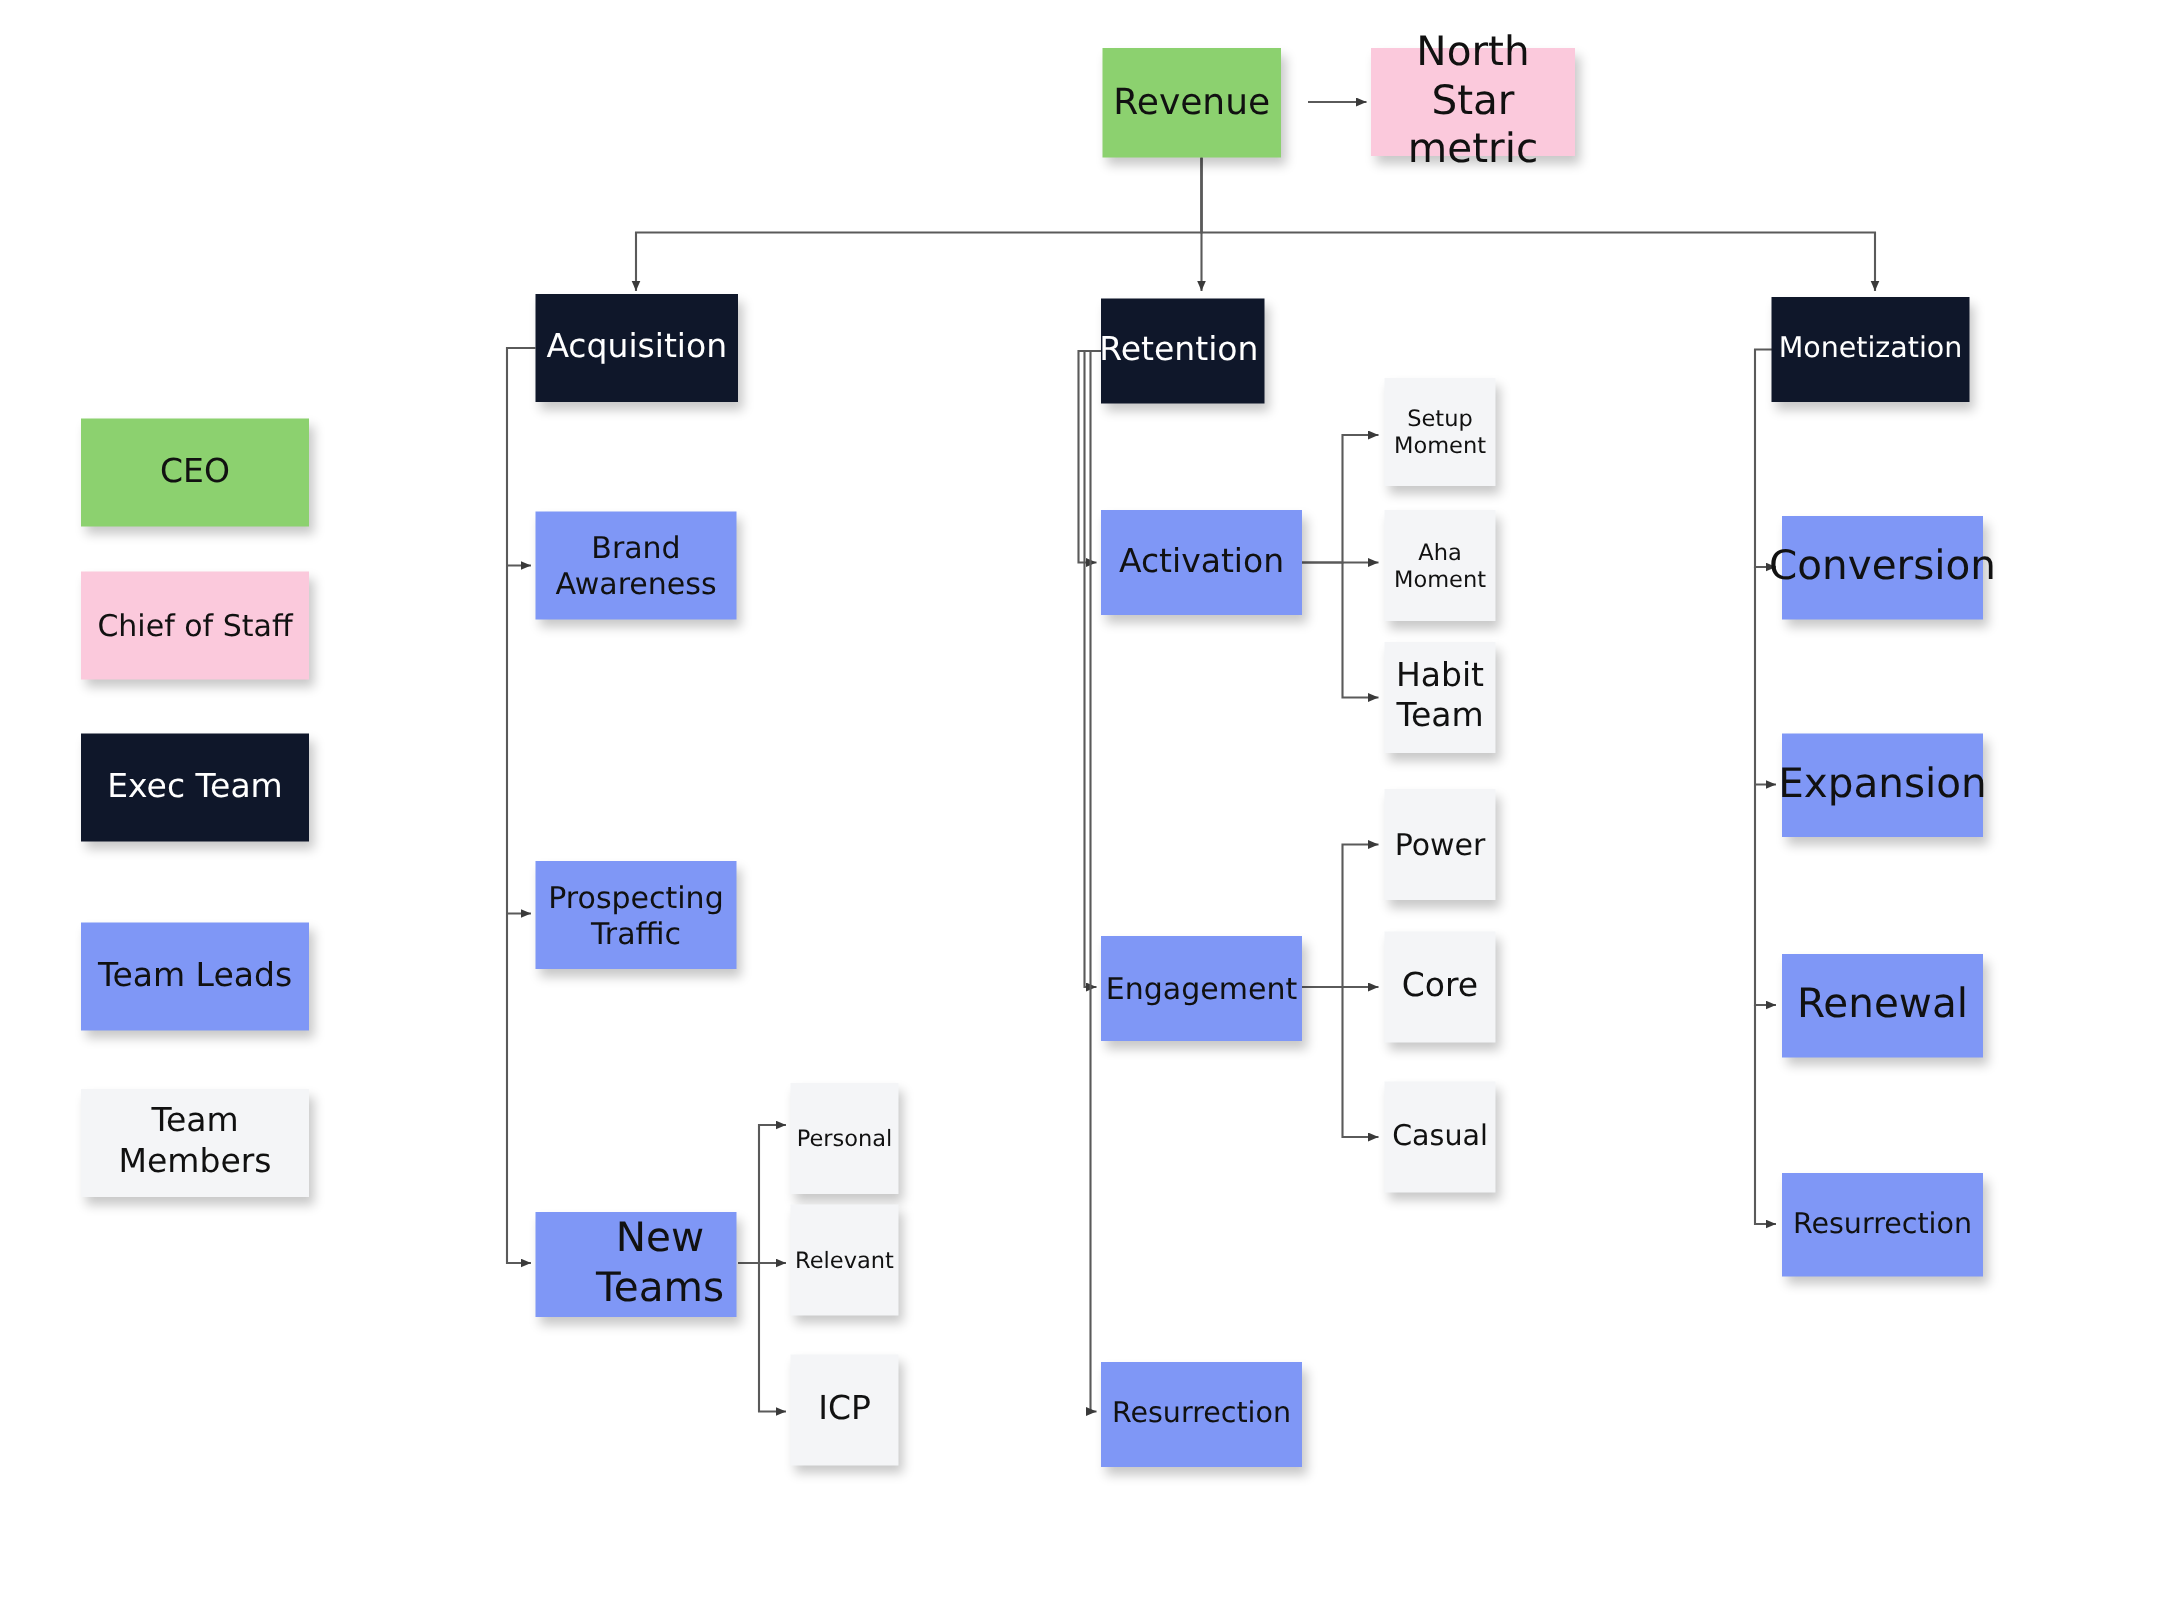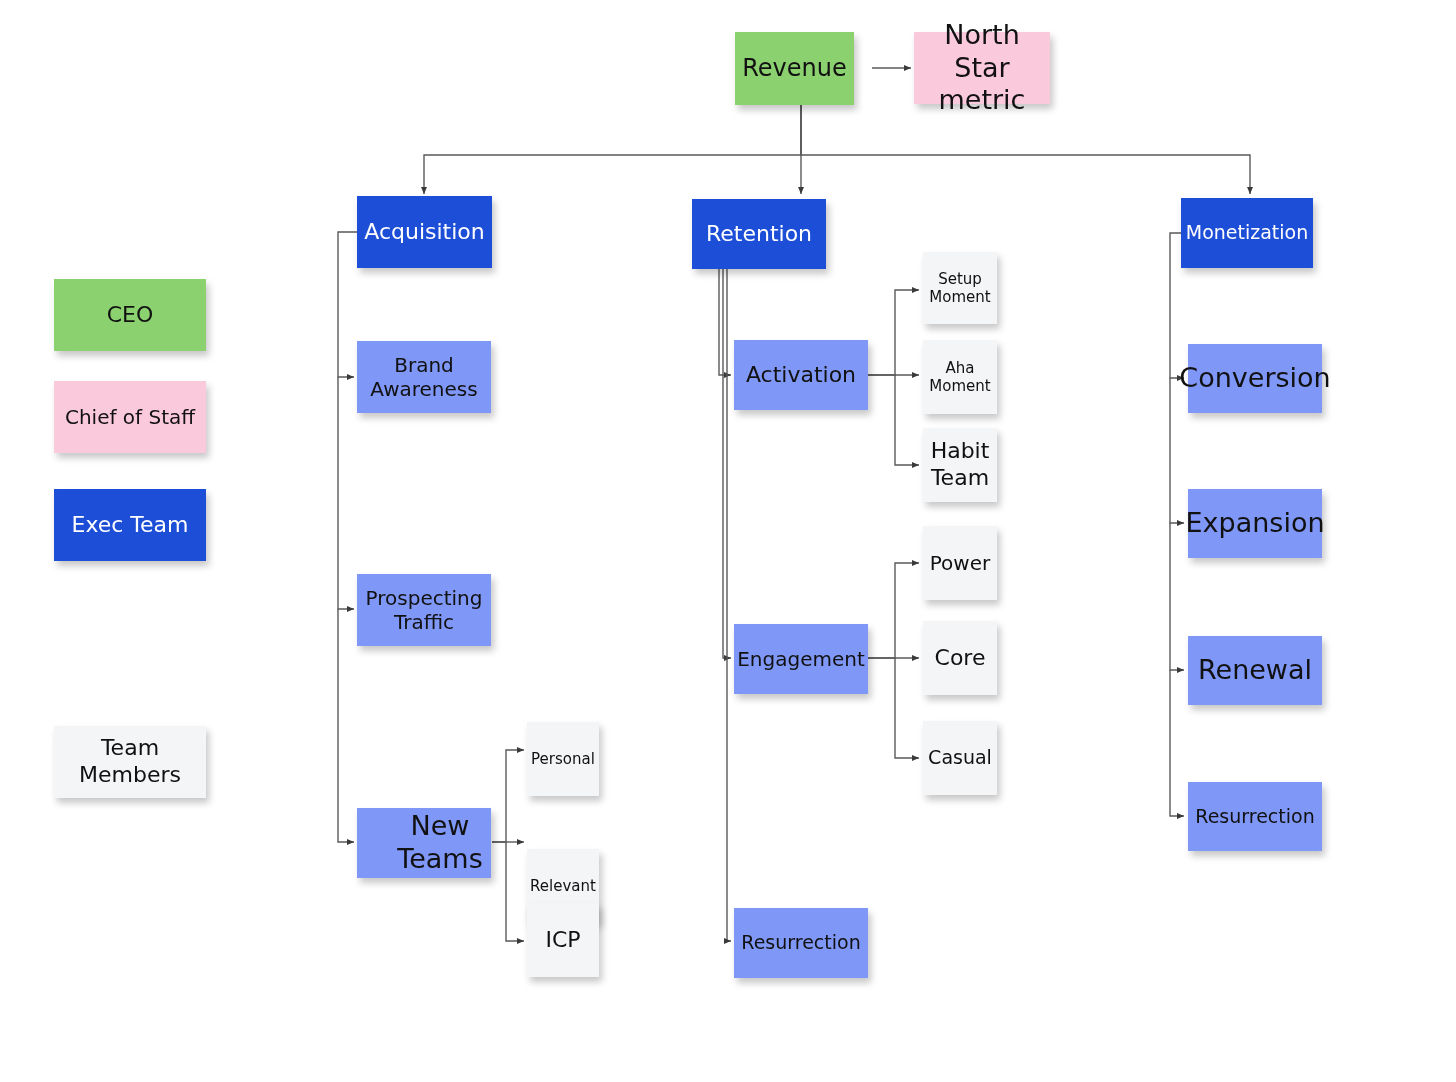--- a/index.html
+++ b/index.html
@@ -32,21 +32,21 @@
     align-items: center;
     justify-content: center;
     text-align: center;
     line-height: 1.22;
     color: #111111;
     padding: 2px 4px;
     box-shadow: 3px 5px 7px rgba(0,0,0,0.22);
   }
   .node-green  { background: #8CD16F; }
   .node-pink   { background: #FBC9DC; }
-  .node-black  { background: #1d4ed8; color: #FFFFFF; }
+  .node-black  { background: #0f172a; color: #FFFFFF; }
   .node-blue   { background: #7F97F6; }
   .node-white  { background: #F4F5F7; }
 
   .fs-24 { font-size: 24px; }
   .fs-22 { font-size: 22px; }
   .fs-21 { font-size: 27px; }
   .fs-20 { font-size: 20px; }
   .fs-19 { font-size: 19px; }
   .fs-15 { font-size: 15px; }
 </style>
@@ -98,55 +98,58 @@
 
   <div class="node node-green fs-22" style="left:54px; top:279px; width:152px; height:72px;">
     <span>CEO</span>
   </div>
   <div class="node node-pink fs-20" style="left:54px; top:381px; width:152px; height:72px;">
     <span>Chief of Staff</span>
   </div>
   <div class="node node-black fs-22" style="left:54px; top:489px; width:152px; height:72px;">
     <span>Exec Team</span>
   </div>
+  <div class="node node-blue fs-22" style="left:54px; top:615px; width:152px; height:72px;">
+    <span>Team Leads</span>
+  </div>
   <div class="node node-white fs-22" style="left:54px; top:726px; width:152px; height:72px;">
     <span>Team Members</span>
   </div>
 
   <div class="node node-green fs-24" style="left:735px; top:32px; width:119px; height:73px;">
     <span>Revenue</span>
   </div>
   <div class="node node-pink fs-21" style="left:914px; top:32px; width:136px; height:72px;">
     <span>North Star metric</span>
   </div>
 
   <div class="node node-black fs-22" style="left:357px; top:196px; width:135px; height:72px;">
     <span>Acquisition</span>
   </div>
-  <div class="node node-black fs-22" style="left:692px; top:199px; width:134px; height:70px;">
+  <div class="node node-black fs-22" style="left:734px; top:199px; width:109px; height:70px;justify-content:flex-end;">
     <span>Retention</span>
   </div>
   <div class="node node-black fs-19" style="left:1181px; top:198px; width:132px; height:70px;">
     <span>Monetization</span>
   </div>
 
   <div class="node node-blue fs-20" style="left:357px; top:341px; width:134px; height:72px;">
     <span>Brand Awareness</span>
   </div>
   <div class="node node-blue fs-20" style="left:357px; top:574px; width:134px; height:72px;">
     <span>Prospecting Traffic</span>
   </div>
   <div class="node node-blue fs-21" style="left:357px; top:808px; width:134px; height:70px;padding-left:36px;">
     <span>New Teams</span>
   </div>
 
   <div class="node node-white fs-15" style="left:527px; top:722px; width:72px; height:74px;">
     <span>Personal</span>
   </div>
-  <div class="node node-white fs-15" style="left:527px; top:849px; width:72px; height:74px;">
+  <div class="node node-white fs-15" style="left:527px; top:803px; width:72px; height:74px;">
     <span>Relevant</span>
   </div>
   <div class="node node-white fs-22" style="left:527px; top:903px; width:72px; height:74px;">
     <span>ICP</span>
   </div>
 
   <div class="node node-blue fs-22" style="left:734px; top:340px; width:134px; height:70px;">
     <span>Activation</span>
   </div>
   <div class="node node-blue fs-20" style="left:734px; top:624px; width:134px; height:70px;">

